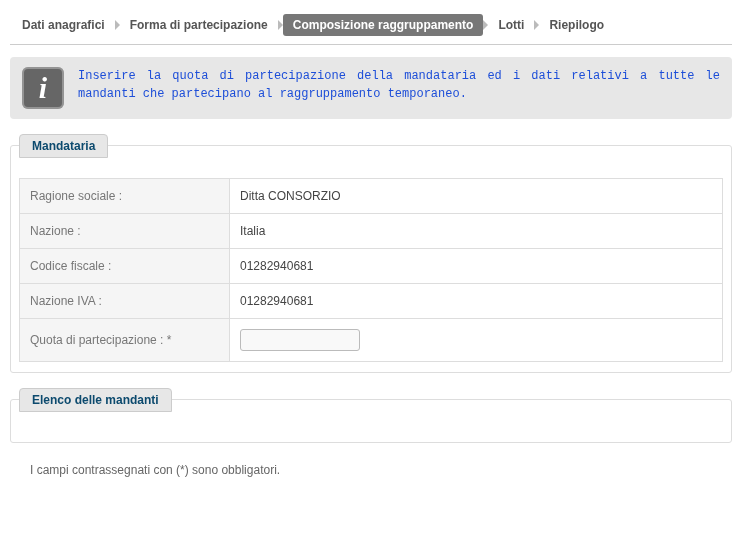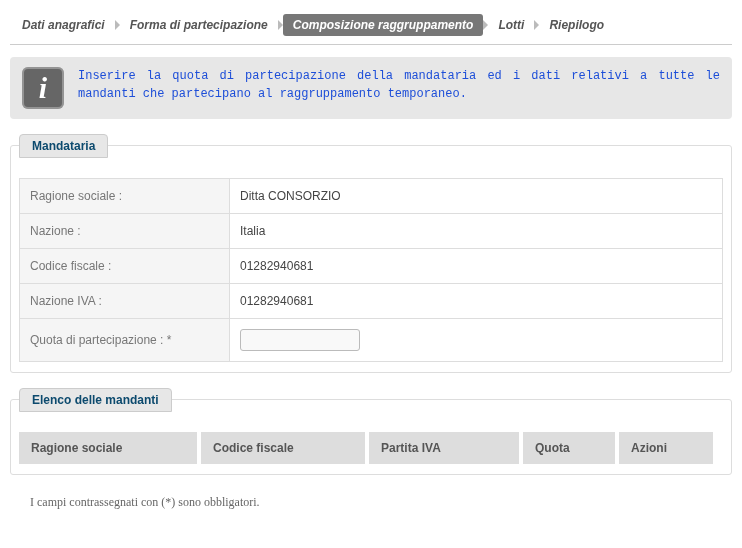--- a/index.html
+++ b/index.html
@@ -11,21 +11,20 @@
     color: #555;
     background: #fff;
     width: 742px;
   }
   .breadcrumb {
     display: flex;
     align-items: center;
     gap: 0;
     border-bottom: 1px solid #ccc;
     padding: 6px 2px 8px 2px;
-    font-style: italic;
   }
   .breadcrumb .step {
     font-weight: bold;
     color: #555;
     padding: 4px 10px;
     border-radius: 3px;
     cursor: pointer;
   }
   .breadcrumb .step.current {
     background: #777;
@@ -124,21 +123,20 @@
     color: #555;
   }
   .hcell.c1 { flex: 0 0 178px; }
   .hcell.c2 { flex: 0 0 164px; }
   .hcell.c3 { flex: 0 0 150px; }
   .hcell.c4 { flex: 0 0 92px; }
   .hcell.c5 { flex: 0 0 94px; }
   .footnote {
     margin: 20px 4px 10px 20px;
     color: #666;
-    font-family: Liberation Serif, serif;
   }
 </style>
 </head>
 <body>
 
 <div class="breadcrumb">
   <span class="step">Dati anagrafici</span>
   <span class="sep"></span>
   <span class="step">Forma di partecipazione</span>
   <span class="sep"></span>
@@ -179,22 +177,15 @@
       <td class="val">
         <input class="textfield" type="text" value="" style="">
       </td>
     </tr>
   </tbody>
     </table>
 </div>
 
 <div class="panel">
   <div class="legend">Elenco delle mandanti</div>
-  <div class="headerrow">
-    <div class="hcell c1">Ragione sociale</div>
-    <div class="hcell c2">Codice fiscale</div>
-    <div class="hcell c3">Partita IVA</div>
-    <div class="hcell c4">Quota</div>
-    <div class="hcell c5">Azioni</div>
-  </div>
 </div>
 
 <div class="footnote">I campi contrassegnati con (*) sono obbligatori.</div>
 
 </body></html>

